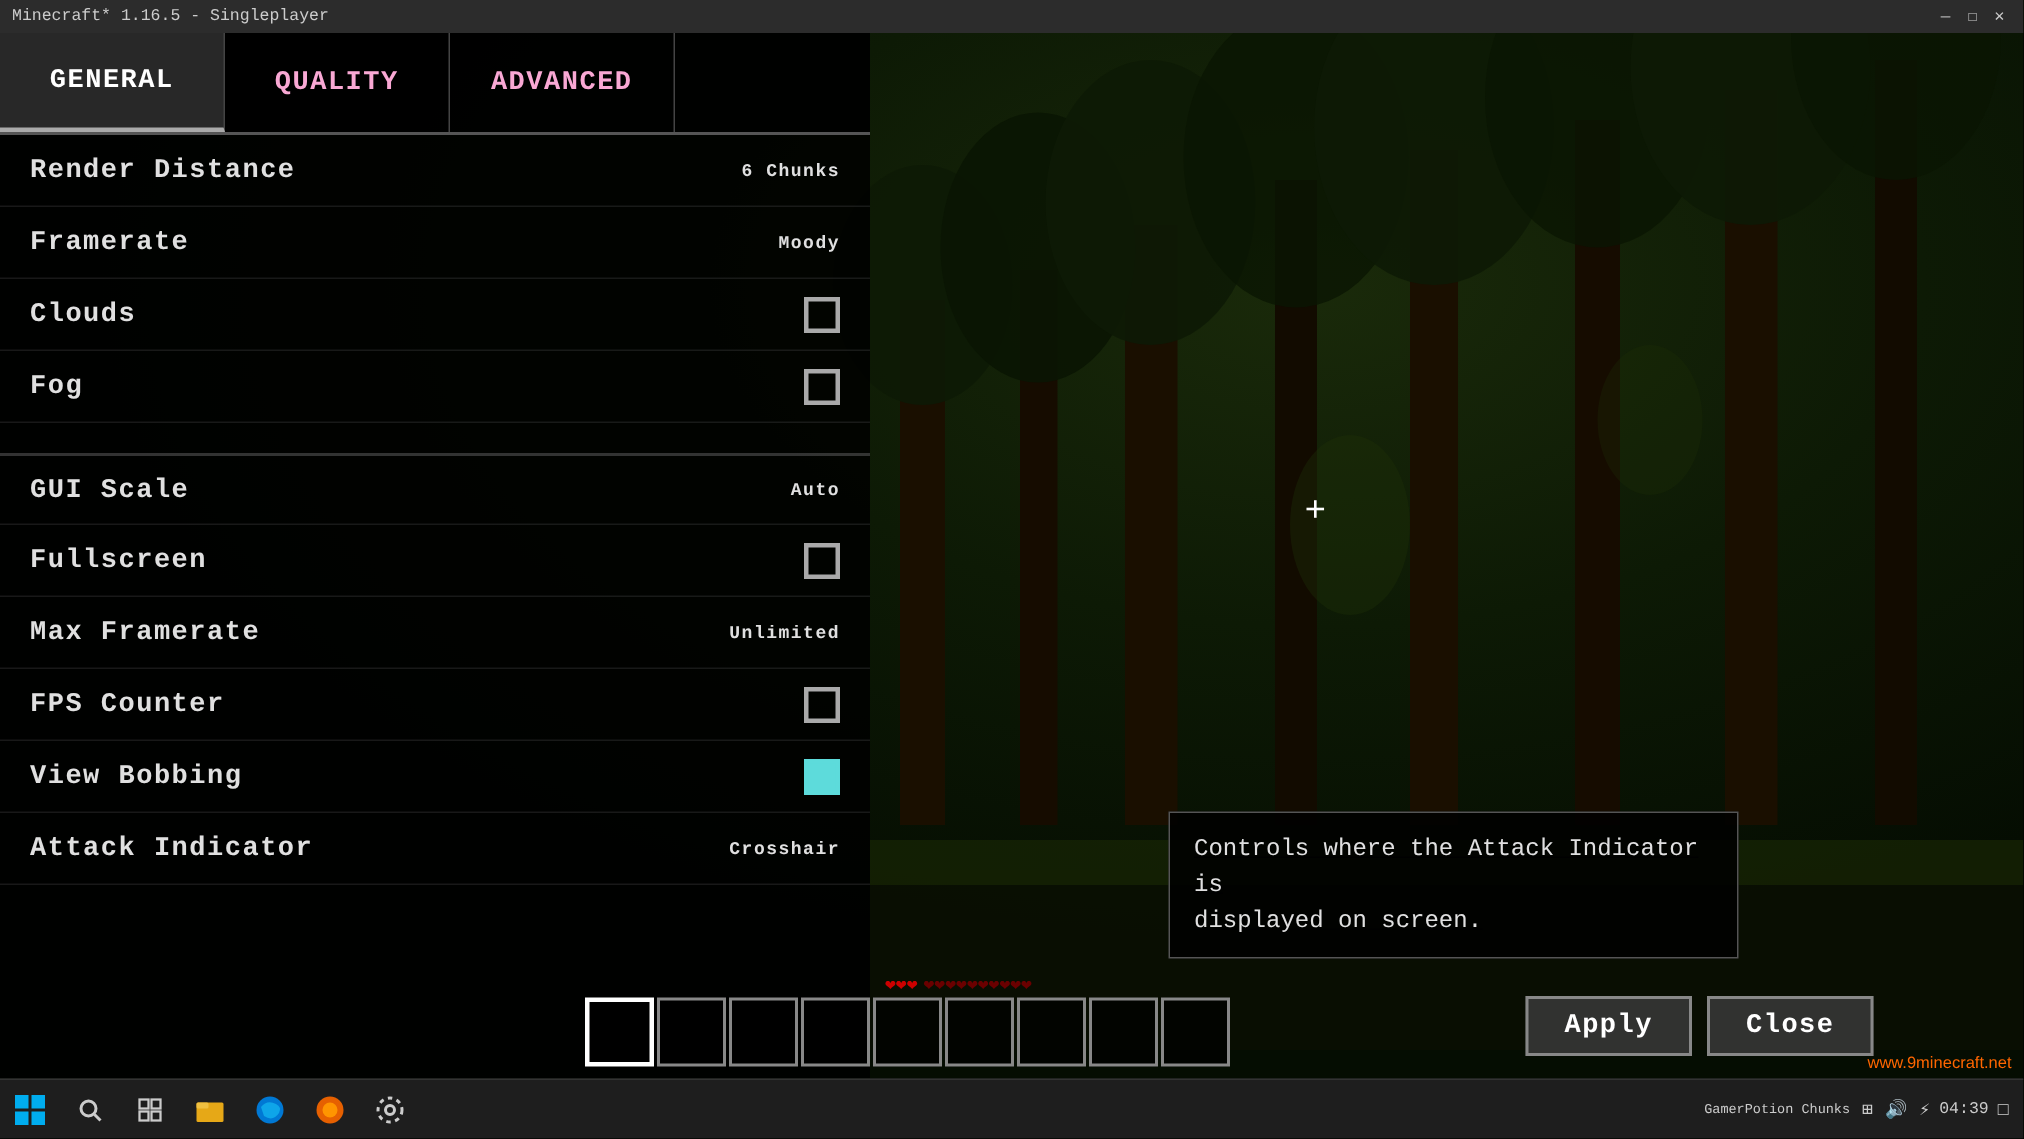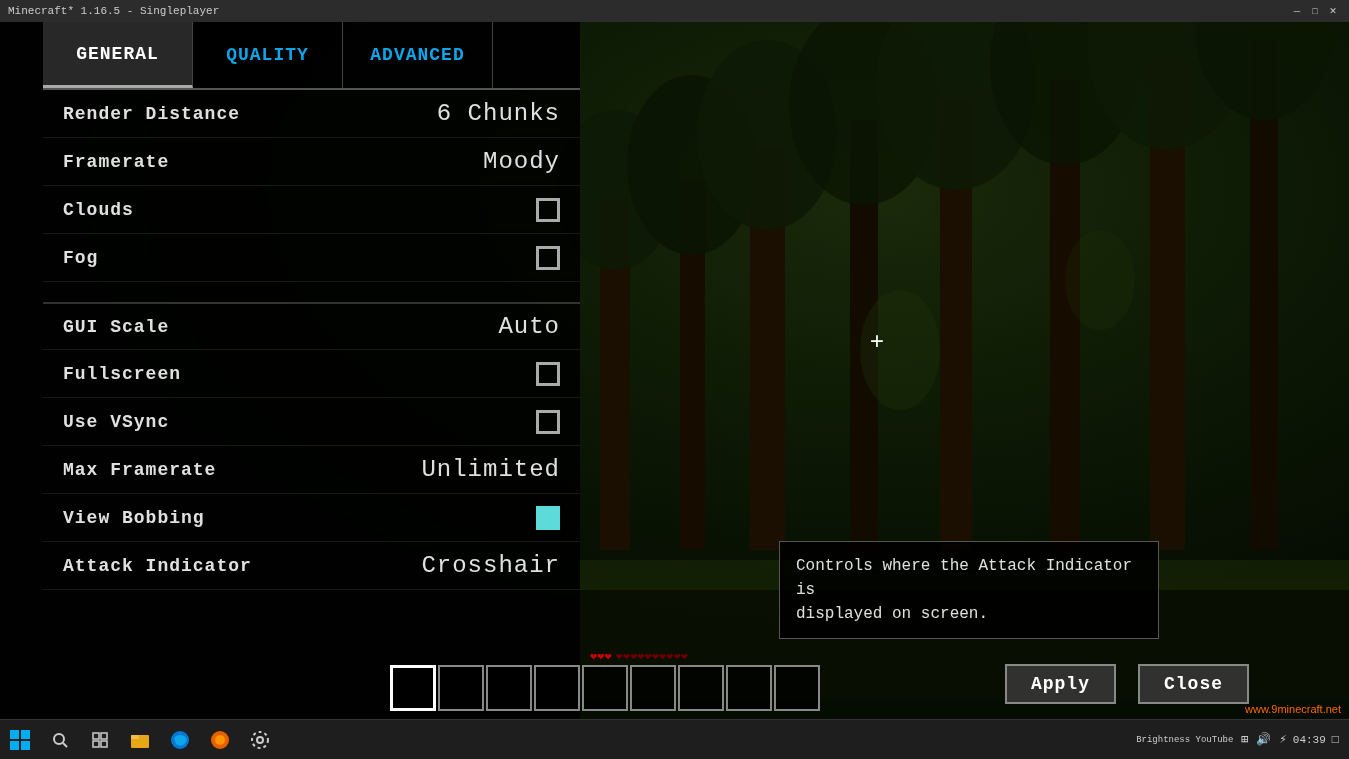--- a/index.html
+++ b/index.html
@@ -131,39 +131,38 @@
     .settings-panel {
       position: absolute;
       top: 22px;
       left: 0;
       width: 580px;
       bottom: 40px;
       background: rgba(0, 0, 0, 0.85);
       z-index: 10;
       display: flex;
       flex-direction: column;
-      padding-left: 43px;
     }
 
     
     .tabs {
       display: flex;
       background: rgba(0,0,0,0.6);
       border-bottom: 2px solid #555;
       height: 68px;
     }
 
     .tab {
       padding: 8px 20px;
       display: flex;
       align-items: center;
       justify-content: center;
       cursor: pointer;
       font-size: 18px;
-      color: #0ea5e9;
+      color: #f9a8d4;
       letter-spacing: 1px;
       text-transform: uppercase;
       font-family: 'Courier New', monospace;
       font-weight: bold;
       border-right: 1px solid #444;
       min-width: 150px;
       text-rendering: pixelated;
     }
 
     .tab.active {
@@ -196,24 +195,24 @@
     .setting-label {
       font-size: 18px;
       color: #e0e0e0;
       font-family: 'Courier New', monospace;
       font-weight: bold;
       letter-spacing: 1px;
       text-rendering: pixelated;
     }
 
     .setting-value {
-      font-size: 24px;
+      font-size: 12px;
       color: #e0e0e0;
       font-family: 'Courier New', monospace;
-      font-weight: normal;
+      font-weight: bold;
       letter-spacing: 1px;
     }
 
     
     .mc-checkbox {
       width: 24px;
       height: 24px;
       border: 3px solid #aaa;
       background: transparent;
       display: flex;
@@ -292,21 +291,21 @@
       letter-spacing: 1px;
       text-shadow: 1px 1px 0 #333;
     }
 
     
     .action-buttons {
       position: absolute;
       bottom: 48px;
       right: 30px;
       display: flex;
-      gap: 22px;
+      gap: 10px;
       z-index: 20;
     }
 
     
     .watermark {
       position: absolute;
       bottom: 48px;
       right: 10px;
       font-size: 11px;
       color: #ff6600;
@@ -419,30 +418,30 @@
     <div class="setting-row group-separator">
       <span class="setting-label">GUI Scale</span>
       <span class="setting-value">Auto</span>
     </div>
 
     <div class="setting-row">
       <span class="setting-label">Fullscreen</span>
       <div class="mc-checkbox"></div>
     </div>
 
-    <div class="setting-row">
-      <span class="setting-label">Use VSync</span>
-      <div class="mc-checkbox"></div>
-    </div>
 
     <div class="setting-row">
       <span class="setting-label">Max Framerate</span>
       <span class="setting-value">Unlimited</span>
     </div>
 
+    <div class="setting-row">
+      <span class="setting-label">FPS Counter</span>
+      <div class="mc-checkbox"></div>
+    </div>
 
     <div class="setting-row">
       <span class="setting-label">View Bobbing</span>
       <div class="mc-checkbox checked"></div>
     </div>
 
     <div class="setting-row">
       <span class="setting-label">Attack Indicator</span>
       <span class="setting-value">Crosshair</span>
     </div>
@@ -530,21 +529,21 @@
     <div class="taskbar-icon">
       <svg width="20" height="20" viewBox="0 0 20 20">
         <circle cx="10" cy="10" r="3" stroke="#ccc" stroke-width="2" fill="none"></circle>
         <circle cx="10" cy="10" r="8" stroke="#ccc" stroke-width="2" fill="none" stroke-dasharray="3 3"></circle>
       </svg>
     </div>
   </div>
 
   <div class="taskbar-right">
     <span class="tray-icon" style="font-size:9px;">
-      <span>Brightness YouTube</span>
+      <span>GamerPotion Chunks</span>
     </span>
     <span class="tray-icon">⊞</span>
     <span class="tray-icon">🔊</span>
     <span class="tray-icon">⚡</span>
     <span class="clock">04:39</span>
     <span class="tray-icon">□</span>
   </div>
 </div>
 
 </body></html>

